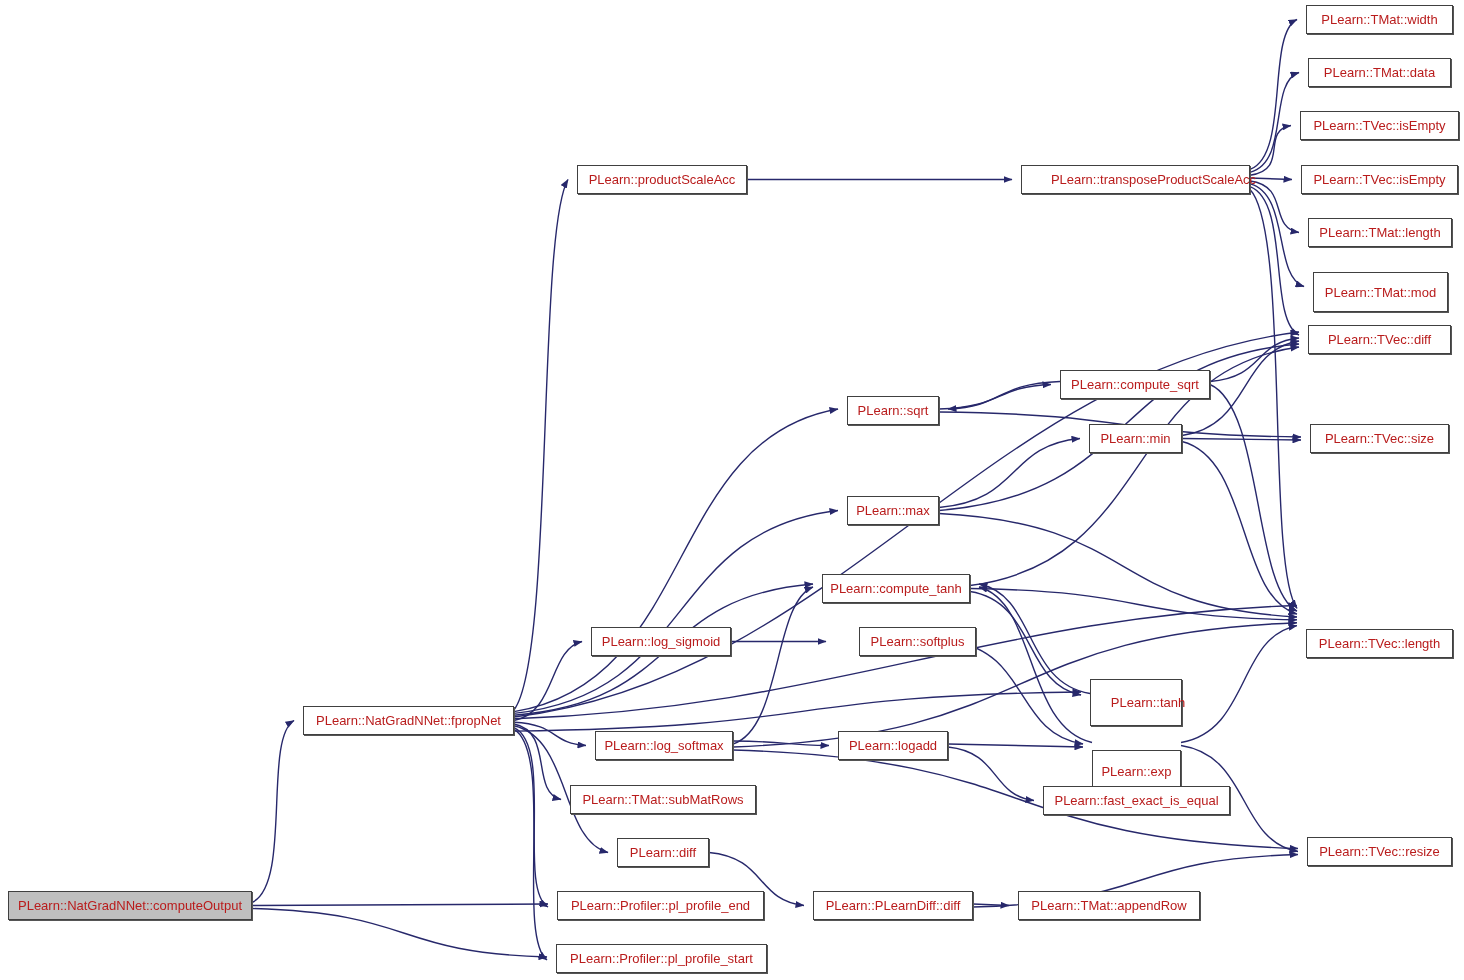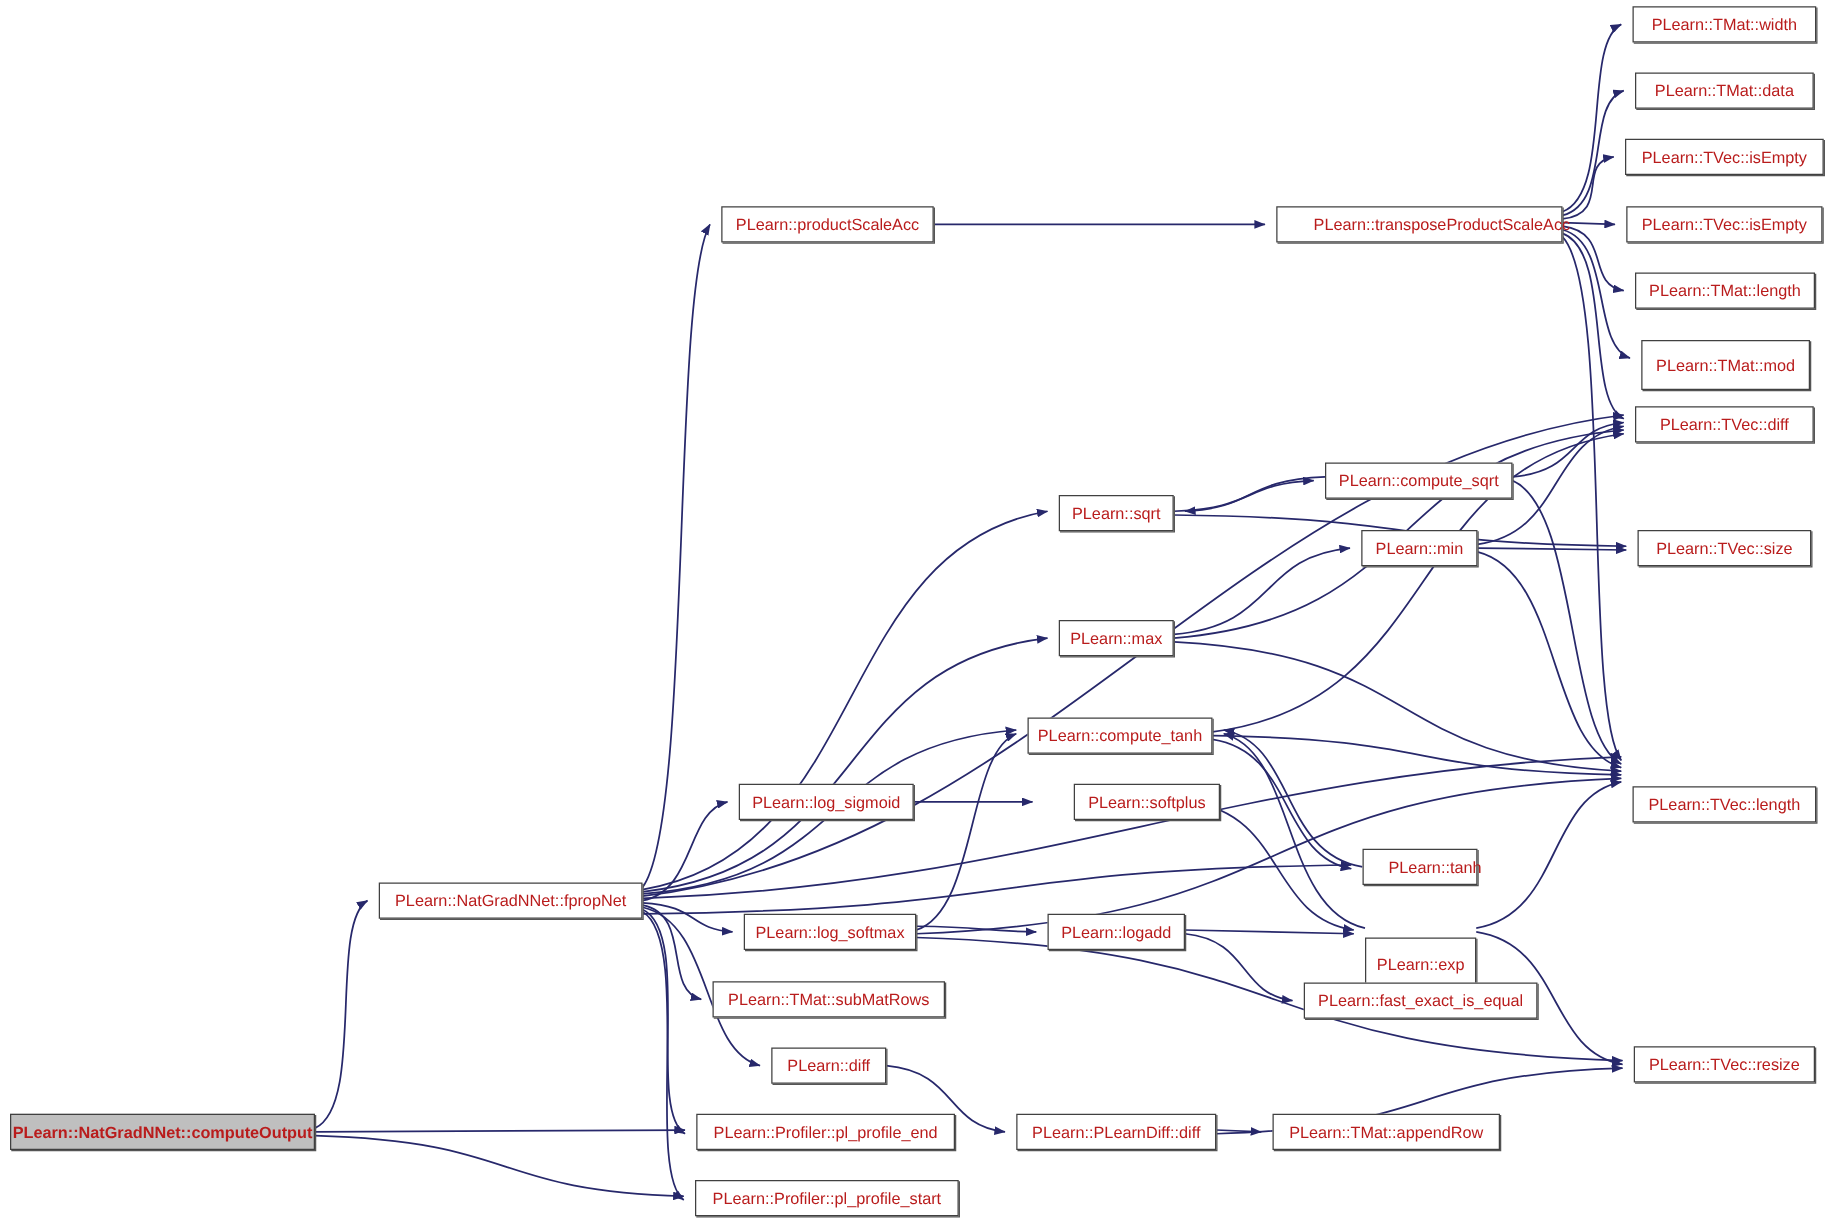--- a/index.html
+++ b/index.html
@@ -34,21 +34,20 @@
     display: flex;
     align-items: center;
     justify-content: center;
     white-space: nowrap;
     letter-spacing: 0px;
     box-shadow: 1px 1px 0 0 #555555;
     z-index: 5;
   }
   .node.root {
     background: #bfbfbf;
-    font-weight: bold;
   }
   .node span {
     display: block;
     padding: 0 6px;
   }
 </style>
 </head>
 <body>
 
 <div id="canvas">
@@ -172,21 +171,21 @@
       </div>
       <div class="node" style="left: 822px; top: 574px; width: 148px; height: 29px;">
         <span>PLearn::compute_tanh</span>
       </div>
       <div class="node" style="left: 591px; top: 627px; width: 140px; height: 29px;">
         <span>PLearn::log_sigmoid</span>
       </div>
       <div class="node" style="left: 835px; top: 627px; width: 117px; height: 29px; margin-left: 24px;">
         <span>PLearn::softplus</span>
       </div>
-      <div class="node" style="left: 1090px; top: 679px; width: 92px; height: 29px; padding-left: 24px;">
+      <div class="node" style="left: 1090px; top: 679px; width: 92px; height: 47px; padding-left: 24px;">
         <span>PLearn::tanh</span>
       </div>
       <div class="node" style="left: 595px; top: 731px; width: 138px; height: 29px;">
         <span>PLearn::log_softmax</span>
       </div>
       <div class="node" style="left: 838px; top: 731px; width: 110px; height: 29px;">
         <span>PLearn::logadd</span>
       </div>
       <div class="node" style="left: 1092px; top: 750px; width: 89px; height: 43px;">
         <span>PLearn::exp</span>

